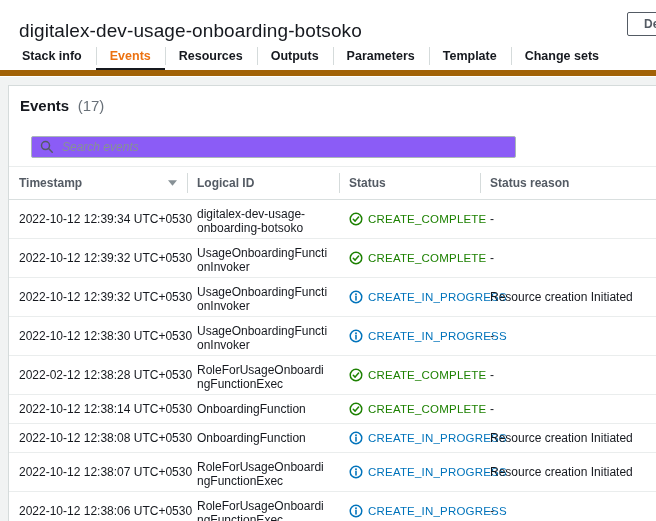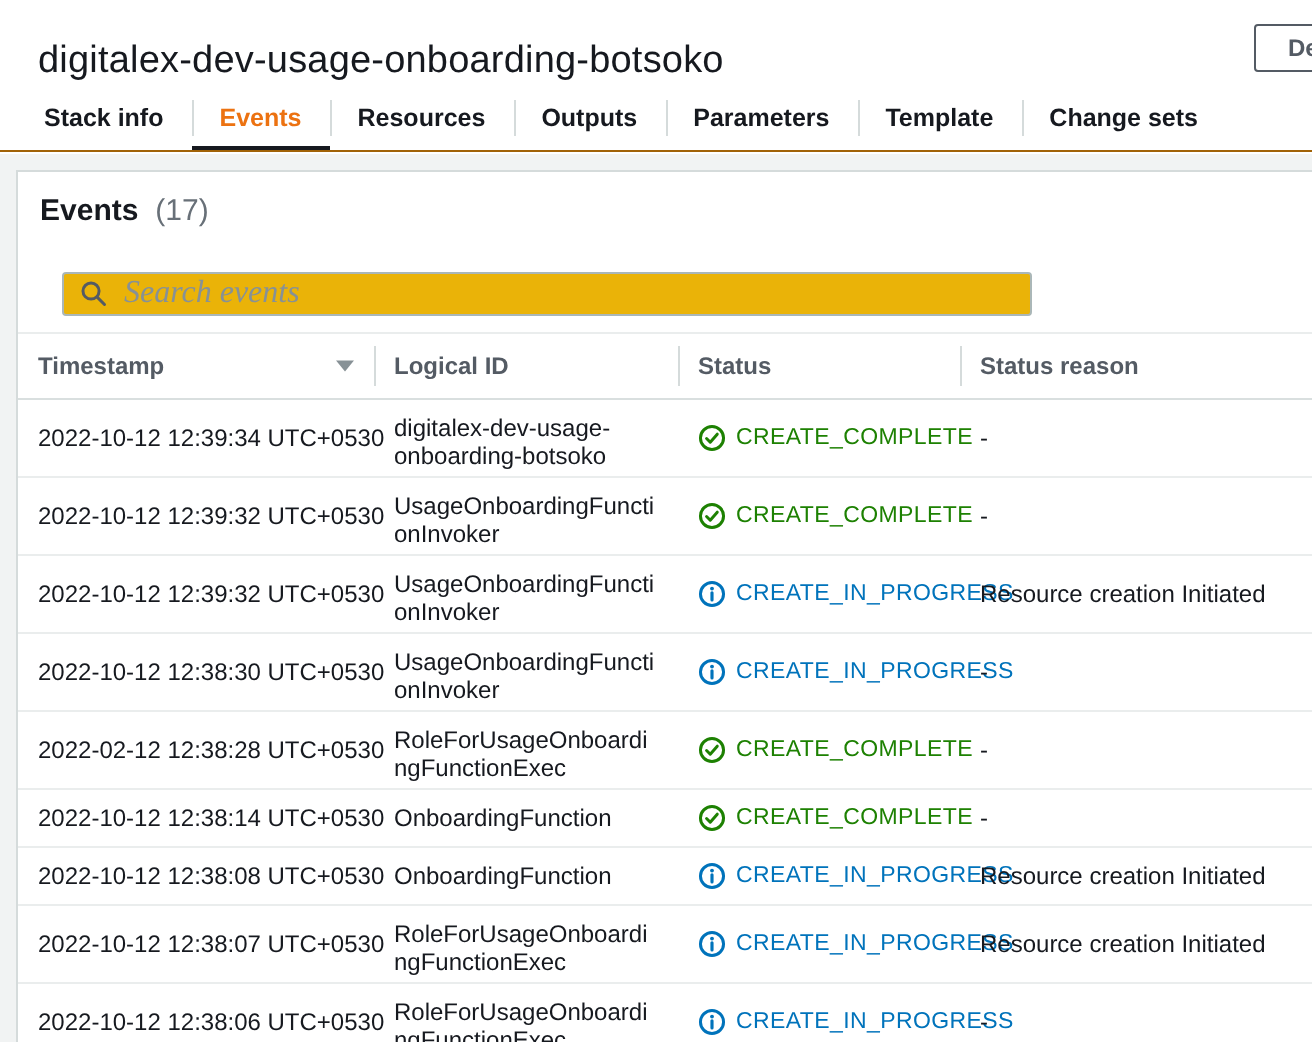--- a/index.html
+++ b/index.html
@@ -21,21 +21,21 @@
     position: absolute; left: 627px; top: 12px; height: 24px;
     background: #fff; border: 1px solid #545b64; border-radius: 2px;
     font-family: inherit; font-size: 12px; font-weight: bold; color: #545b64;
     padding: 0 16px; white-space: nowrap; cursor: pointer;
   }
 
   
   .tabs {
     position: absolute; top: 42px; left: 0; width: 100%; height: 34px;
     display: flex; align-items: stretch; padding-left: 8px;
-    border-bottom: 1px solid #a16207; background: #fff;
+    border-bottom: 6px solid #a16207; background: #fff;
   }
   .tab {
     position: relative; display: flex; align-items: center;
     padding: 0 14px; font-size: 12.5px; font-weight: bold; color: #16191f;
     cursor: pointer; white-space: nowrap;
   }
   .tab:not(:first-child)::before {
     content: ""; position: absolute; left: 0; top: 50%; transform: translateY(-50%);
     width: 1px; height: 18px; background: #d5dbdb;
   }
@@ -50,22 +50,22 @@
     position: absolute; left: 8px; top: 8px; width: 660px; height: 620px;
     background: #fff; border: 1px solid #d5dbdb;
   }
   .card-header { padding: 11px 0 0 11px; }
   .events-heading { font-size: 15px; font-weight: bold; color: #16191f; display: inline; }
   .events-count  { font-size: 15px; font-weight: normal; color: #687078; display: inline; margin-left: 4px; }
 
   .search-wrap { position: relative; margin: 21px 0 8px 11px; width: 485px; }
   .search-input {
     width: 100%; height: 22px; border: 1px solid #aab7b8; border-radius: 2px;
-    padding: 0 8px 0 30px; font-family: Liberation Serif, serif; font-size: 16px; color: #16191f;
-    background: #eab308; outline: none;
+    padding: 0 8px 0 30px; font-family: Liberation Sans, sans-serif; font-size: 12px; color: #16191f;
+    background: #8b5cf6; outline: none;
   }
   .search-input::placeholder { font-style: italic; color: #879196; }
   .search-icon { position: absolute; left: 9px; top: 4px; width: 14px; height: 14px; }
 
   
   table.events {
     width: 100%; border-collapse: collapse; table-layout: fixed;
     border-top: 1px solid #eaeded;
   }
   col.c-ts { width: 178px; } col.c-id { width: 152px; } col.c-st { width: 141px; }

